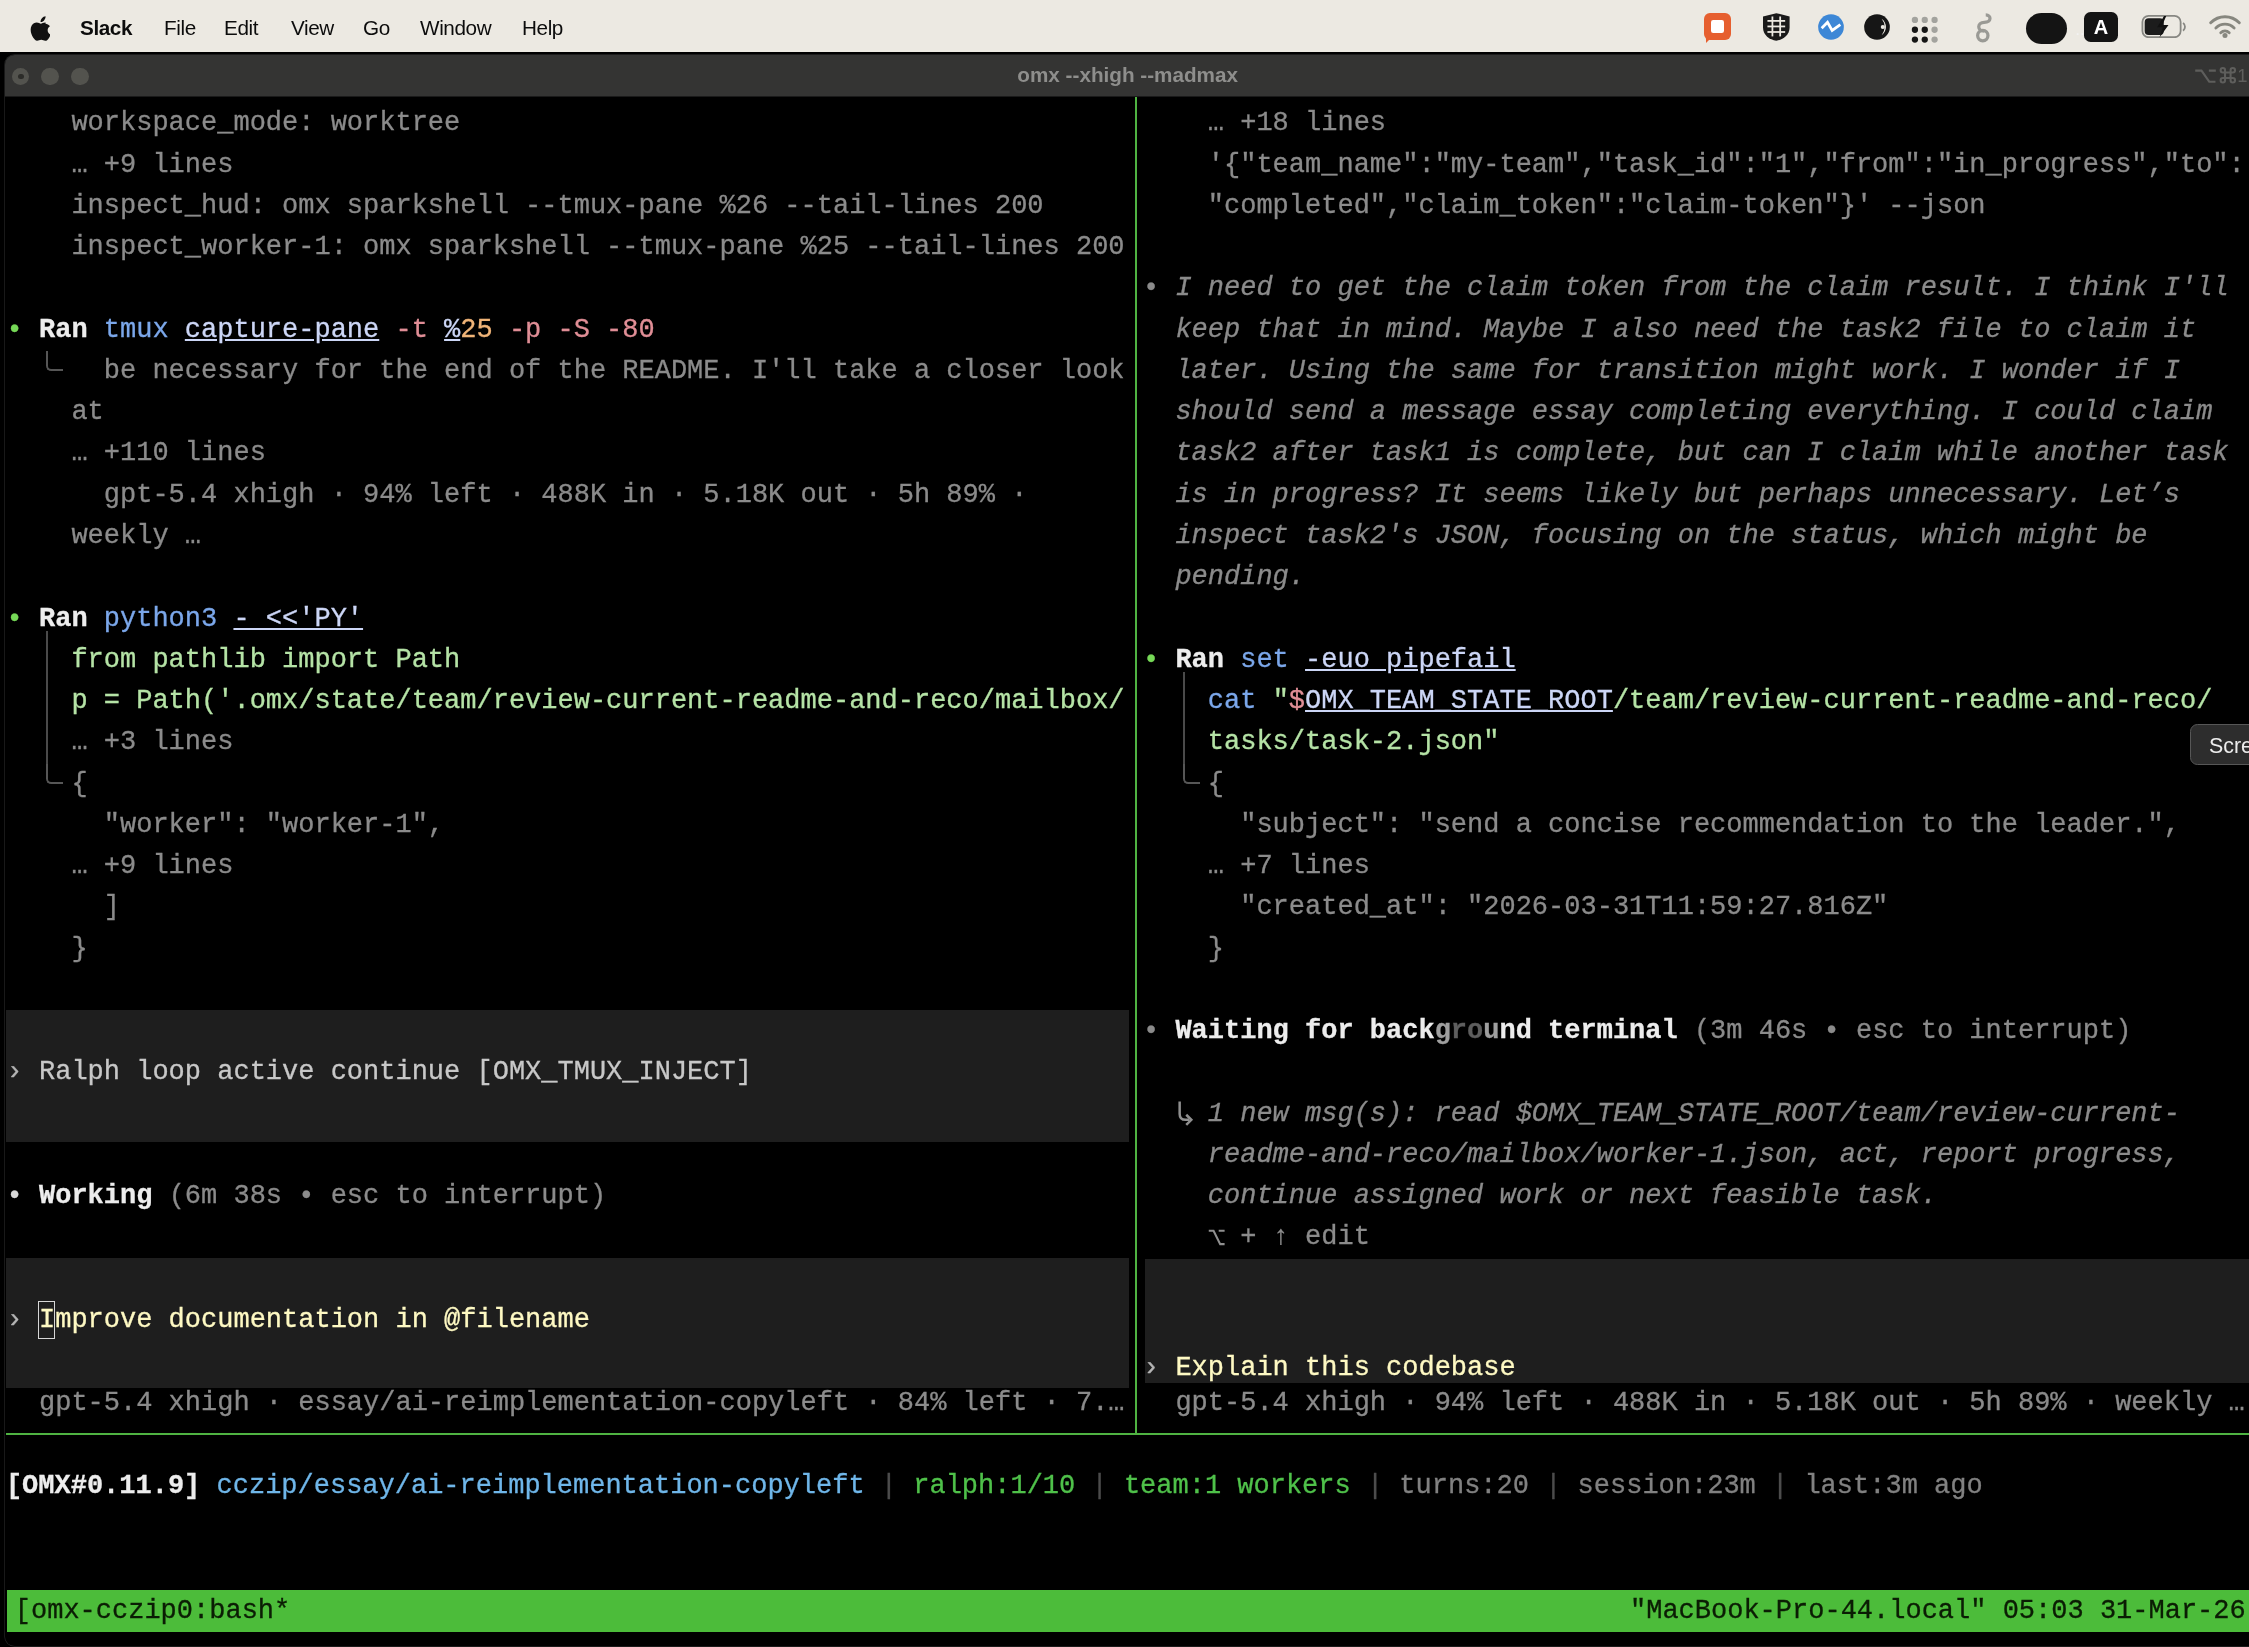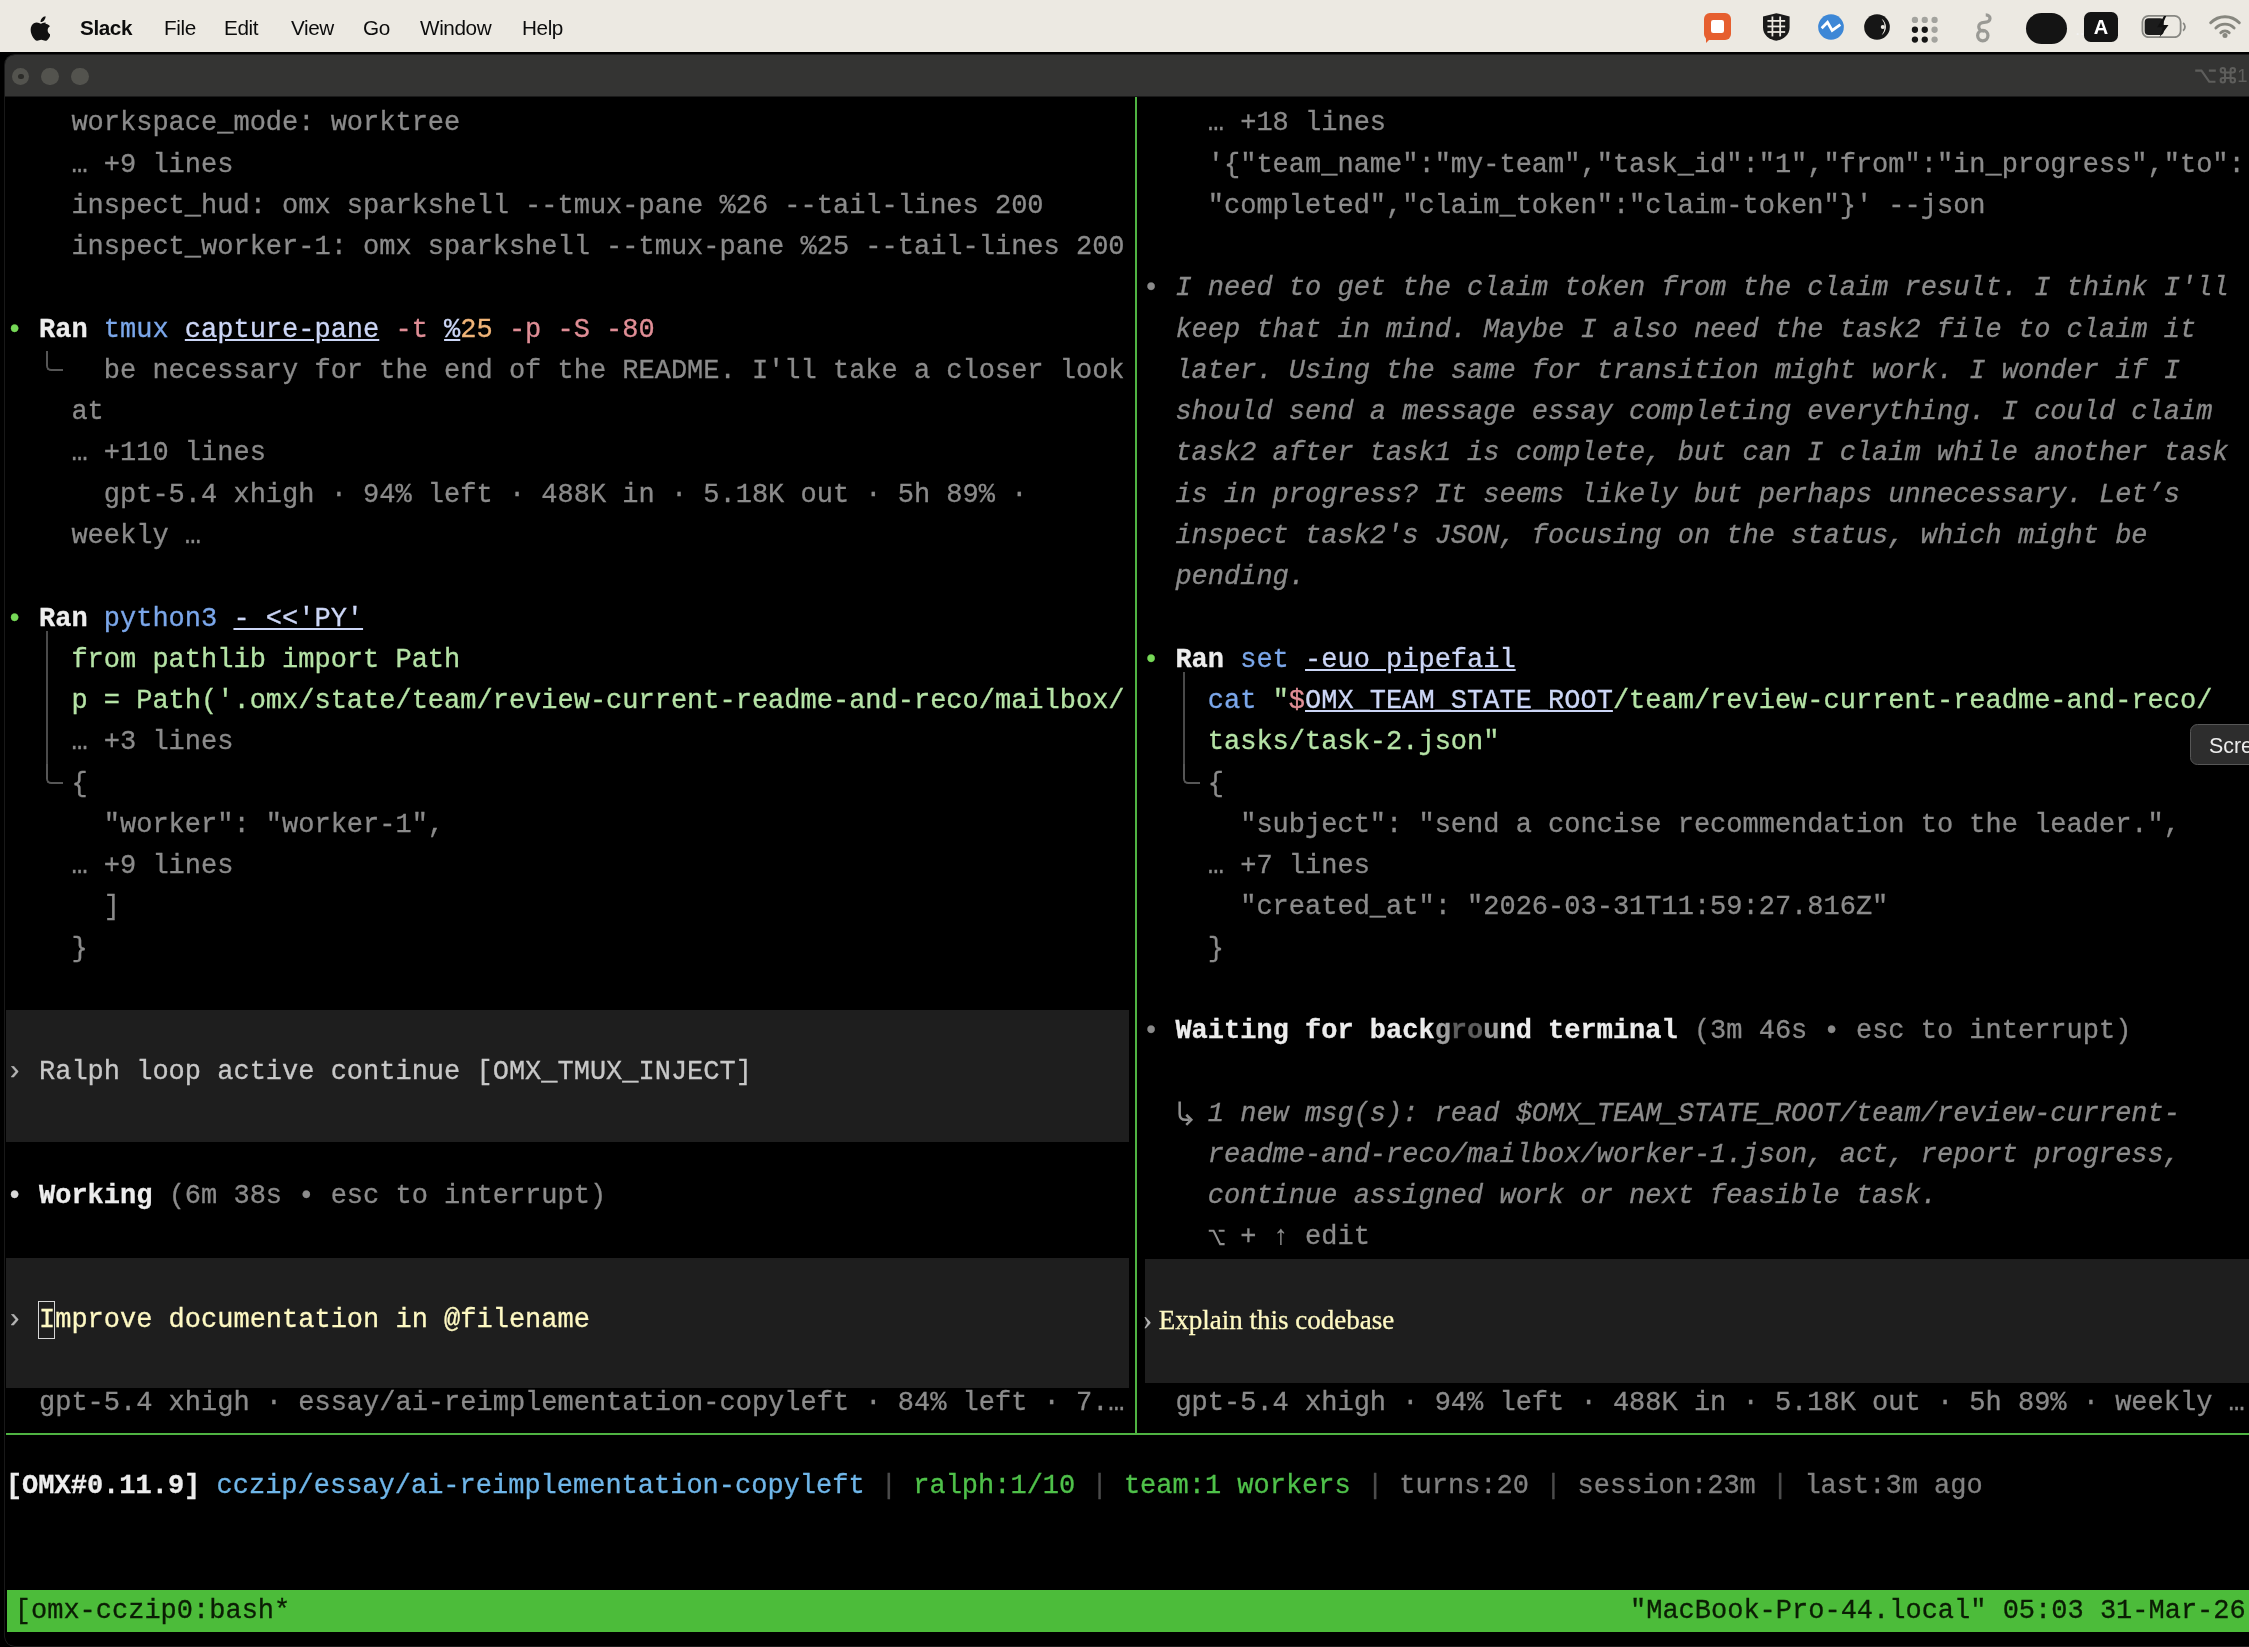--- a/index.html
+++ b/index.html
@@ -114,20 +114,21 @@
     <circle cx="14" cy="17.6" r="2.2" fill="#87877f"></circle>
   </svg>
 </div>
 
 <div class="window">
   <div class="titlebar">
     <div class="tl" style="left:6.6px;"></div>
     <div style="position:absolute; left:12.5px; top:18.5px; width:5.9px; height:5.9px; border-radius:50%; background:#2c2c29;"></div>
     <div class="tl" style="left:36px;"></div>
     <div class="tl" style="left:66px;"></div>
+    <div class="title">omx --xhigh --madmax</div>
     <svg style="position:absolute; left:2188px; top:8.9px;" width="56" height="23.6" viewBox="0 0 76 32">
       <g stroke="#5e5e5c" stroke-width="2.8" fill="none">
         <path d="M3 9 h8.5 l10.5 15 h8.5 M21.5 9 h9.5"></path>
         <path d="M43.5 11.5 V8.5 A3 3 0 1 0 40.5 11.5 H54 A3 3 0 1 0 51 8.5 V22 A3 3 0 1 0 54 19 H40.5 A3 3 0 1 0 43.5 22 Z"></path>
       </g>
       <text x="60" y="25" font-family="Liberation Sans" font-size="25" fill="#5e5e5c">1</text>
     </svg>
   </div>
 </div>
 <div class="dark" style="left:5.9px; top:1010px; width:1123px; height:132px;"></div>
@@ -184,21 +185,21 @@
     <div class="row g" style="top:764px;">    {</div>
     <div class="row g" style="top:805px;">      "subject": "send a concise recommendation to the leader.",</div>
     <div class="row g" style="top:846px;">    … +7 lines</div>
     <div class="row g" style="top:887px;">      "created_at": "2026-03-31T11:59:27.816Z"</div>
     <div class="row g" style="top:929px;">    }</div>
     <div class="row g" style="top:1011px;"><span class="g">•</span> <b class="w">Waiting for back</b><b class="w dm1">g</b><b class="w dm2">r</b><b class="w dm2">o</b><b class="w dm1">u</b><b class="w">nd terminal</b> <span class="g">(3m 46s • esc to interrupt)</span></div>
     <div class="row g" style="top:1094px;"><i>    1 new msg(s): read $OMX_TEAM_STATE_ROOT/team/review-current-</i></div>
     <div class="row g" style="top:1135px;"><i>    readme-and-reco/mailbox/worker-1.json, act, report progress,</i></div>
     <div class="row g" style="top:1176px;"><i>    continue assigned work or next feasible task.</i></div>
     <div class="row g" style="top:1217px;">      + ↑ edit</div>
-    <div class="row g" style="top:1300px;font-family:Liberation Serif, serif;"><span class="pr">›</span> <span class="ph">Explain this codebase</span></div>
+    <div class="row g" style="top:1348px;"><span class="pr">›</span> <span class="ph">Explain this codebase</span></div>
     <div class="row g" style="top:1383px;">  gpt-5.4 xhigh · 94% left · 488K in · 5.18K out · 5h 89% · weekly …</div>
   </div>
 <svg style="position:absolute; left:1176px; top:1100px;" width="19" height="29.5" viewBox="0 0 26 40">
   <path d="M5 2 V 19 Q 5 27 13 27 H 18" fill="none" stroke="#8f8f8f" stroke-width="3.4"></path>
   <path d="M14 20 L 21 27 L 14 34" fill="none" stroke="#8f8f8f" stroke-width="3.4"></path>
 </svg>
 <svg style="position:absolute; left:1208px; top:1229px;" width="17" height="17.7" viewBox="0 0 23 24">
   <g stroke="#8f8f8f" stroke-width="2.8" fill="none">
       <path d="M1 2.5 h6.5 l9 18 h6 M14.5 2.5 h8"></path>
     </g>

